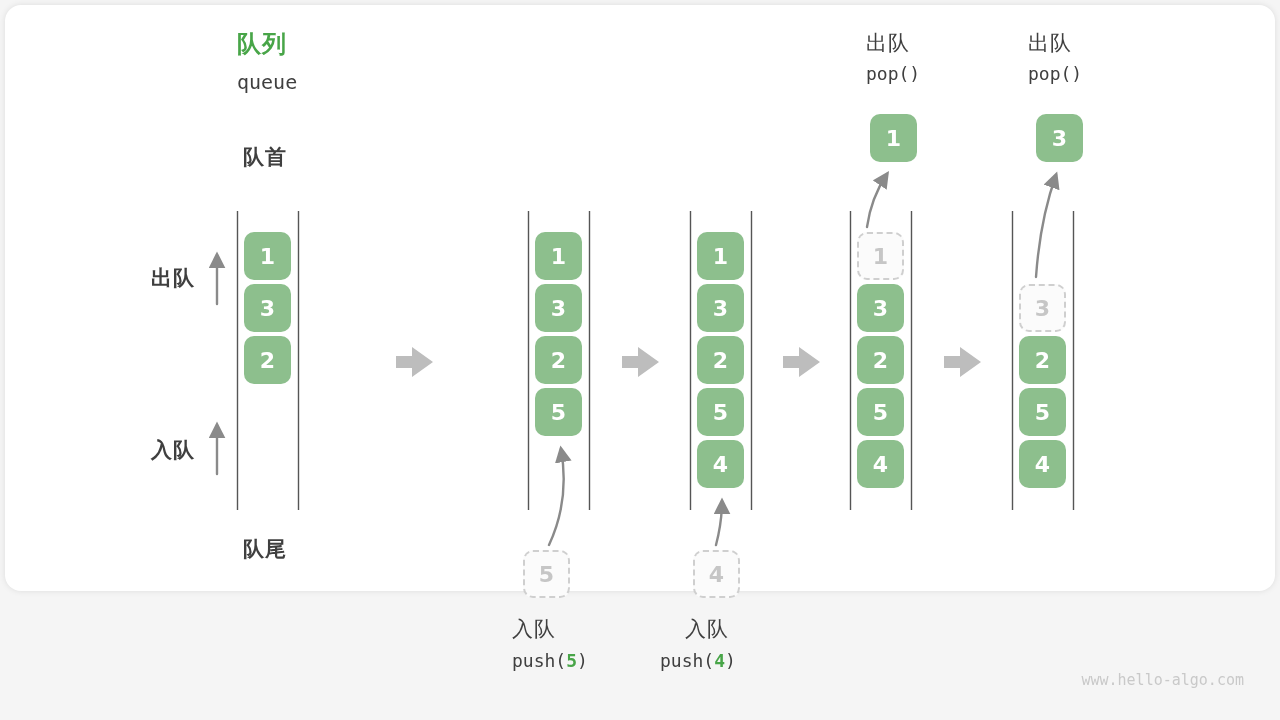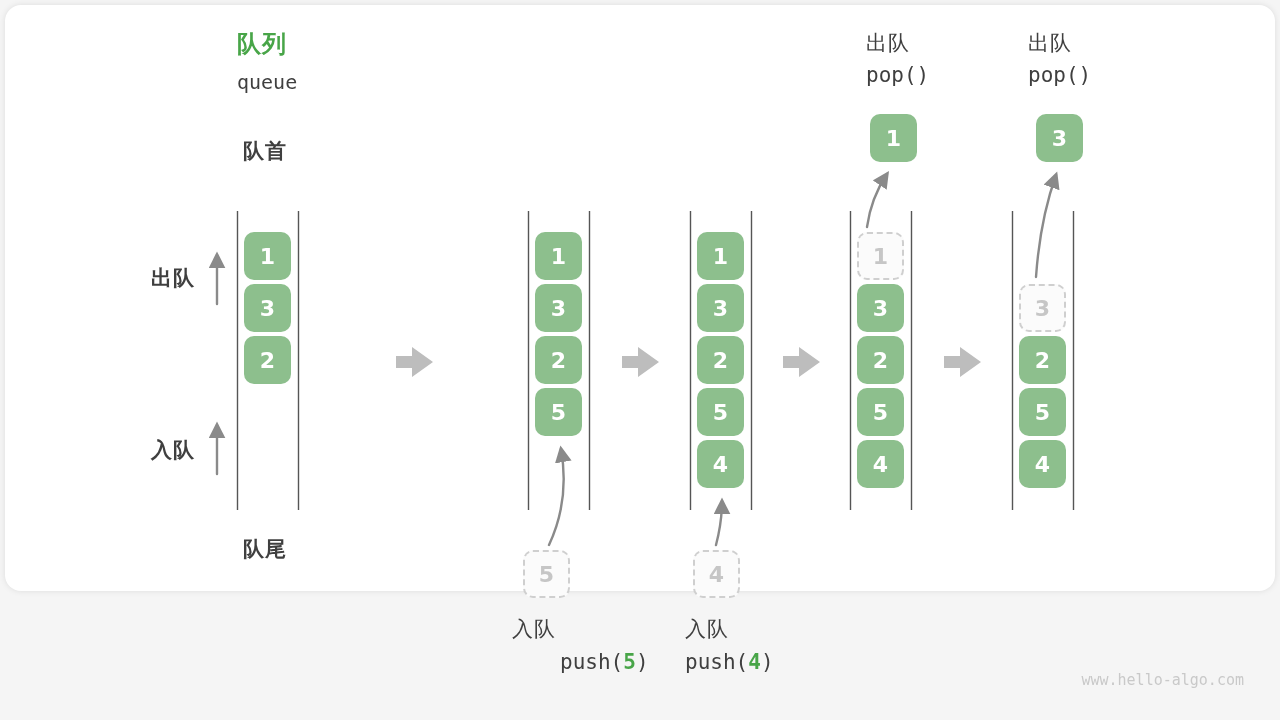--- a/index.html
+++ b/index.html
@@ -30,21 +30,21 @@
   .wall{stroke:var(--wall);stroke-width:1.4;}
   .block-arrow{fill:var(--block-arrow);}
   .thin{stroke:var(--thin-arrow);stroke-width:2.4;fill:none;stroke-linecap:round;}
   #ah path{fill:var(--thin-arrow);}
 
   .abs{position:absolute;}
   .title-zh{font-size:24px;font-weight:bold;color:var(--accent-green);letter-spacing:1px;}
   .title-en{font-family:"DejaVu Sans Mono","Liberation Mono",monospace;font-size:20px;color:var(--text-dark);}
   .zh-label{font-size:21px;font-weight:bold;color:var(--text-dark);letter-spacing:1px;}
   .op-zh{font-size:21px;font-weight:500;color:var(--text-dark);letter-spacing:1px;}
-  .mono{font-family:"DejaVu Sans Mono","Liberation Mono",monospace;font-size:21px;color:var(--text-dark);}
+  .mono{font-family:"DejaVu Sans Mono","Liberation Mono",monospace;font-size:18px;color:var(--text-dark);}
   .mono .arg{color:var(--accent-green);font-weight:bold;}
 
   .cell{
     position:absolute;width:47px;height:48px;border-radius:10px;
     background:var(--box-green);color:#ffffff;
     display:flex;align-items:center;justify-content:center;
     font-size:22px;font-weight:600;
   }
   .ghost{
     background:#fbfbfb;border:2px dashed var(--dashed-border);
@@ -104,21 +104,21 @@
 
     <path class="thin" d="M549,545 Q570,500 561,449" marker-end="url(#ah)"></path>
     <path class="thin" d="M716,545 Q722,522 722,501" marker-end="url(#ah)"></path>
     <path class="thin" d="M867,227 Q871,198 887,174" marker-end="url(#ah)"></path>
     <path class="thin" d="M1036,277 Q1040,220 1056,175" marker-end="url(#ah)"></path>
   </svg>
 
   <div class="abs title-zh" style="left:237px;top:28px;">队列</div>
   <div class="abs title-en" style="left:237px;top:70px;">queue</div>
 
-  <div class="abs zh-label" style="left:243px;top:137px;">队首</div>
+  <div class="abs zh-label" style="left:243px;top:143px;">队首</div>
   <div class="abs zh-label" style="left:243px;top:535px;text-align:right;">队尾</div>
   <div class="abs zh-label" style="left:151px;top:264px;">出队</div>
   <div class="abs zh-label" style="left:151px;top:436px;">入队</div>
 
   <div class="cell col0 row0">1</div>
   <div class="cell col0 row1">3</div>
   <div class="cell col0 row2">2</div>
 
   <div class="cell col1 row0">1</div>
   <div class="cell col1 row1">3</div>
@@ -142,24 +142,24 @@
   <div class="cell col4 row3">5</div>
   <div class="cell col4 row4">4</div>
 
   <div class="cell ghost" style="left:523px;top:550px;">5</div>
   <div class="cell ghost" style="left:693px;top:550px;">4</div>
 
   <div class="cell" style="left:870px;top:114px;">1</div>
   <div class="cell" style="left:1036px;top:114px;">3</div>
 
   <div class="abs op-zh" style="left:512px;top:615px;">入队</div>
-  <div class="abs mono" style="left:512px;top:650px;margin-left:48px;"><span>push(</span><span class="arg">5</span><span>)</span></div>
+  <div class="abs mono" style="left:512px;top:650px;"><span>push(</span><span class="arg">5</span><span>)</span></div>
 
   <div class="abs op-zh" style="left:685px;top:615px;">入队</div>
-  <div class="abs mono" style="left:685px;top:650px;text-align:right;"><span>push(</span><span class="arg">4</span><span>)</span></div>
+  <div class="abs mono" style="left:660px;top:650px;text-align:right;"><span>push(</span><span class="arg">4</span><span>)</span></div>
 
   <div class="abs op-zh" style="left:866px;top:29px;">出队</div>
   <div class="abs mono" style="left:866px;top:63px;">pop()</div>
   <div class="abs op-zh" style="left:1028px;top:29px;">出队</div>
   <div class="abs mono" style="left:1028px;top:63px;">pop()</div>
 
   <div class="abs watermark" style="right:36px;top:671px;">www.hello-algo.com</div>
 </div>
 
 </body></html>

